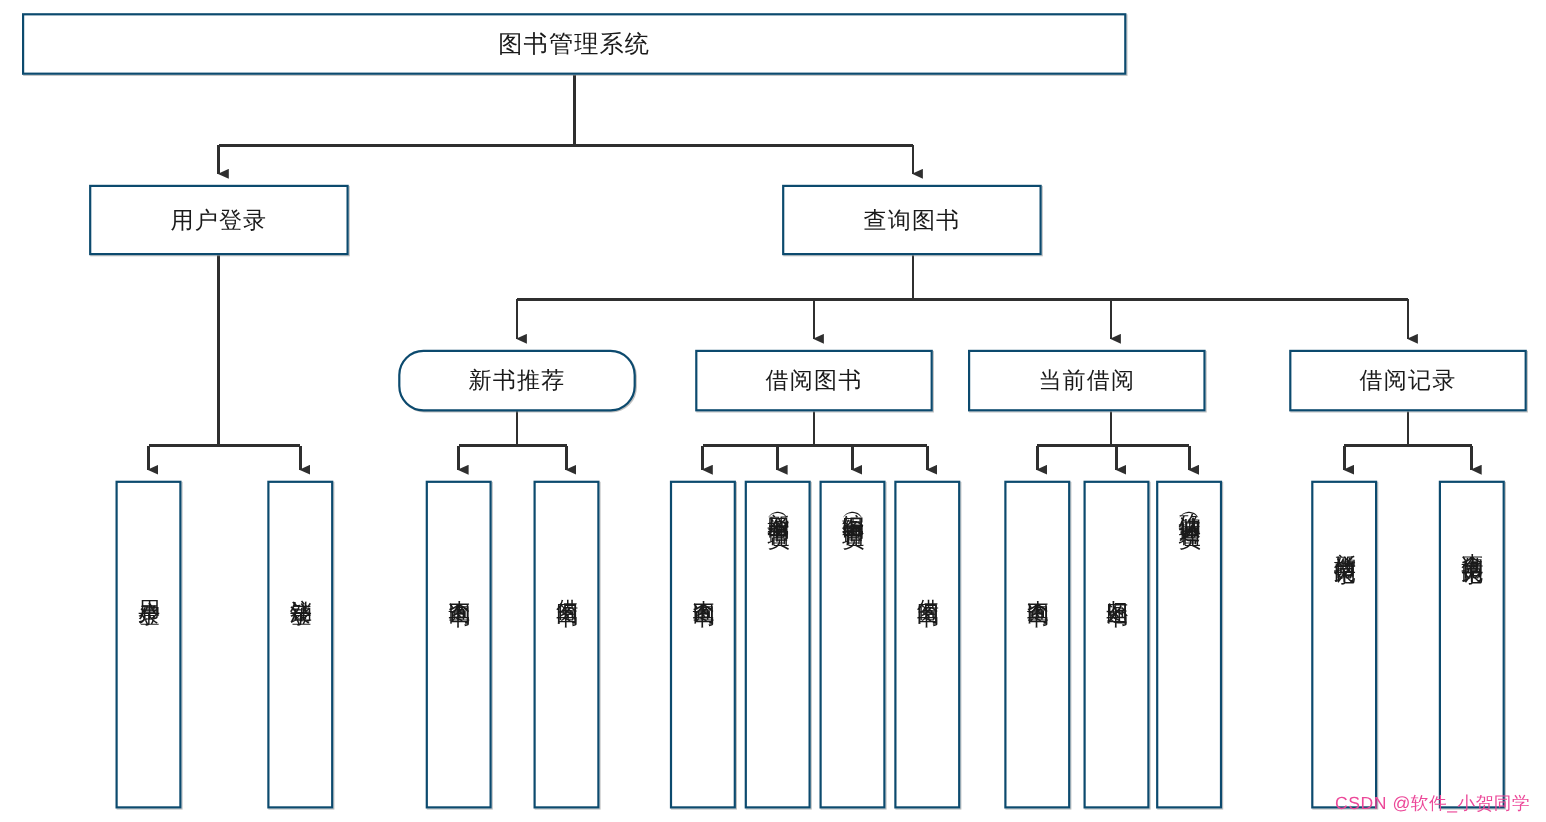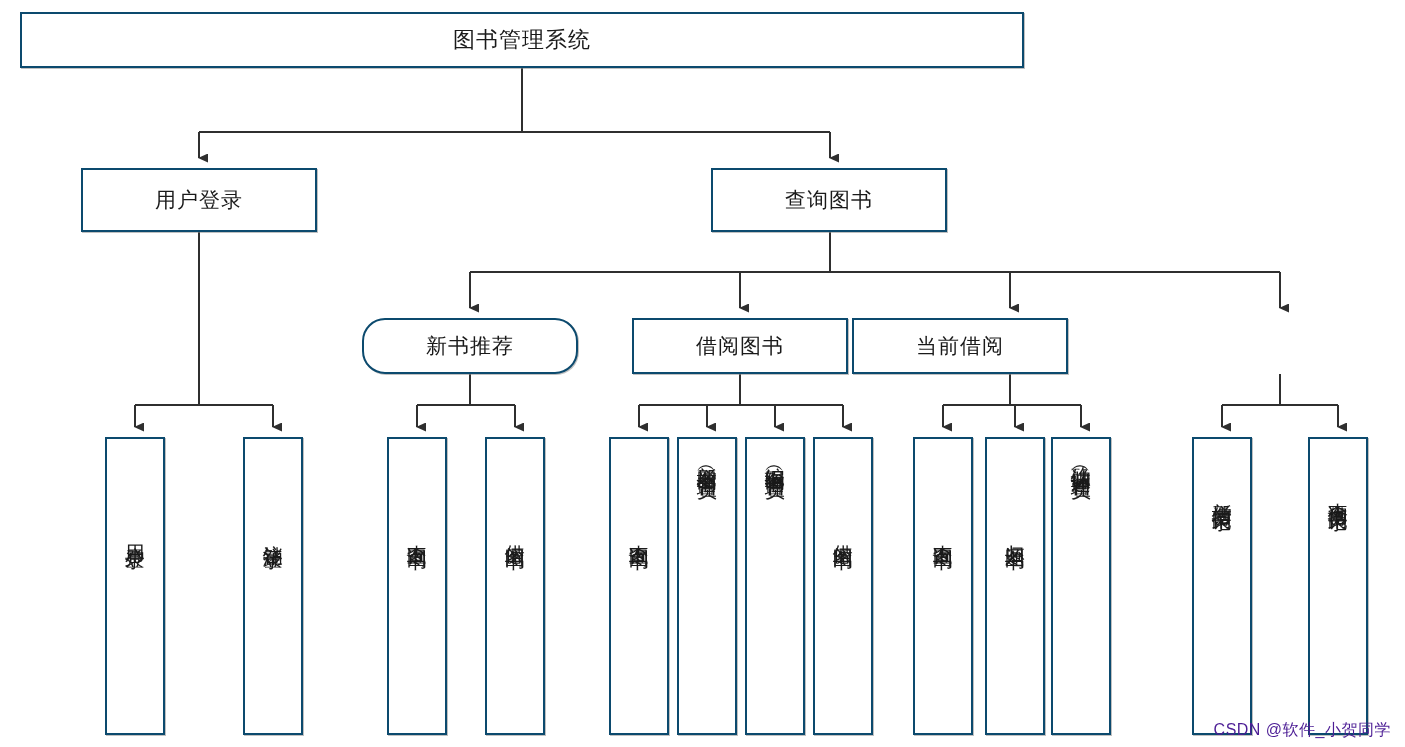--- a/index.html
+++ b/index.html
@@ -66,21 +66,21 @@
     margin-top: 40px;
   }
   .leaf-long .vtext {
     margin-top: 4px;
   }
   .watermark {
     position: absolute;
     right: 14px;
     bottom: 6px;
     font-size: 16px;
-    color: #4c1d95;
+    color: #ec4899;
     letter-spacing: 0.5px;
     white-space: nowrap;
     user-select: none;
   }
 </style>
 </head>
 <body>
 
 <div id="canvas">
 
@@ -144,22 +144,25 @@
   <div class="node horiz" style="left:711px; top:168px; width:236px; height:64px;">
     <span>查询图书</span>
   </div>
 
   <div class="node horiz" style="left:362px; top:318px; width:216px; height:56px;border-radius:23px;">
     <span>新书推荐</span>
   </div>
   <div class="node horiz" style="left:632px; top:318px; width:216px; height:56px;">
     <span>借阅图书</span>
   </div>
-  <div class="node horiz" style="left:852px; top:318px; width:216px; height:56px;">
+  <div class="node horiz" style="left:880px; top:318px; width:216px; height:56px;">
     <span>当前借阅</span>
+  </div>
+  <div class="node horiz" style="left:1172px; top:318px; width:216px; height:56px;">
+    <span>借阅记录</span>
   </div>
 
   <div class="node leaf leaf-short" style="left:105px; top:437px; width:60px; height:298px;">
     <span class="vtext">用户登录</span>
   </div>
   <div class="node leaf leaf-short" style="left:243px; top:437px; width:60px; height:298px;">
     <span class="vtext">注销登录</span>
   </div>
 
   <div class="node leaf leaf-short" style="left:387px; top:437px; width:60px; height:298px;">

